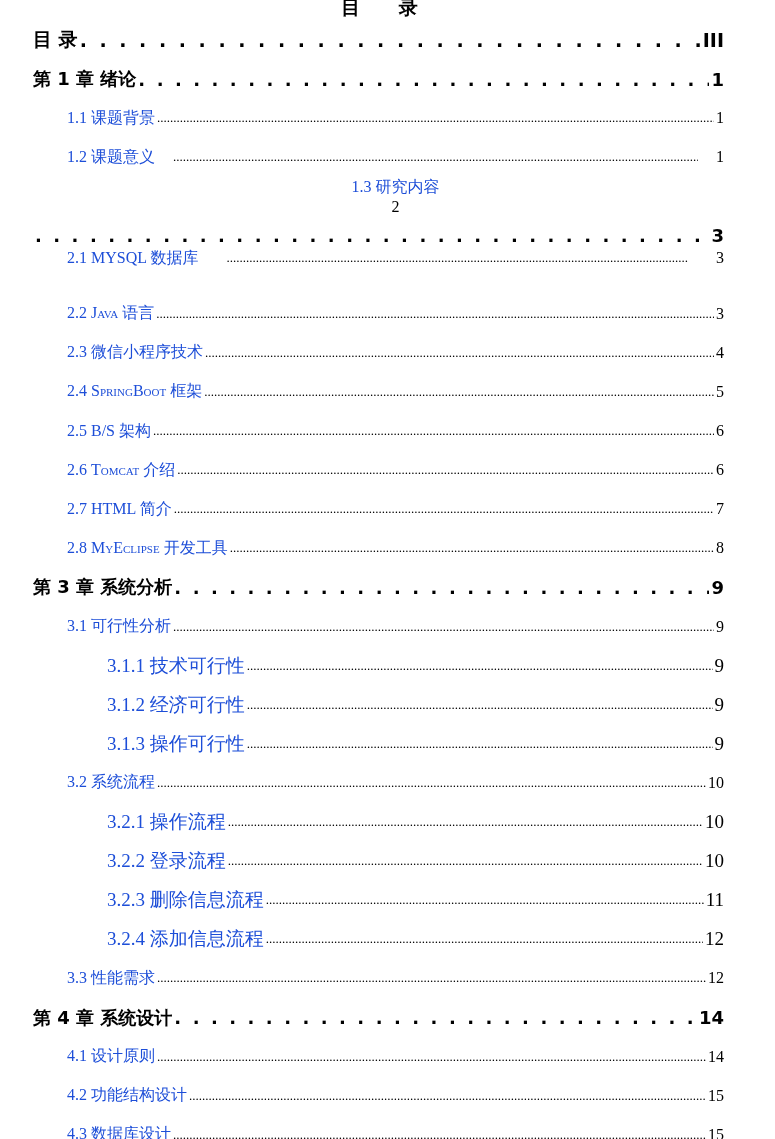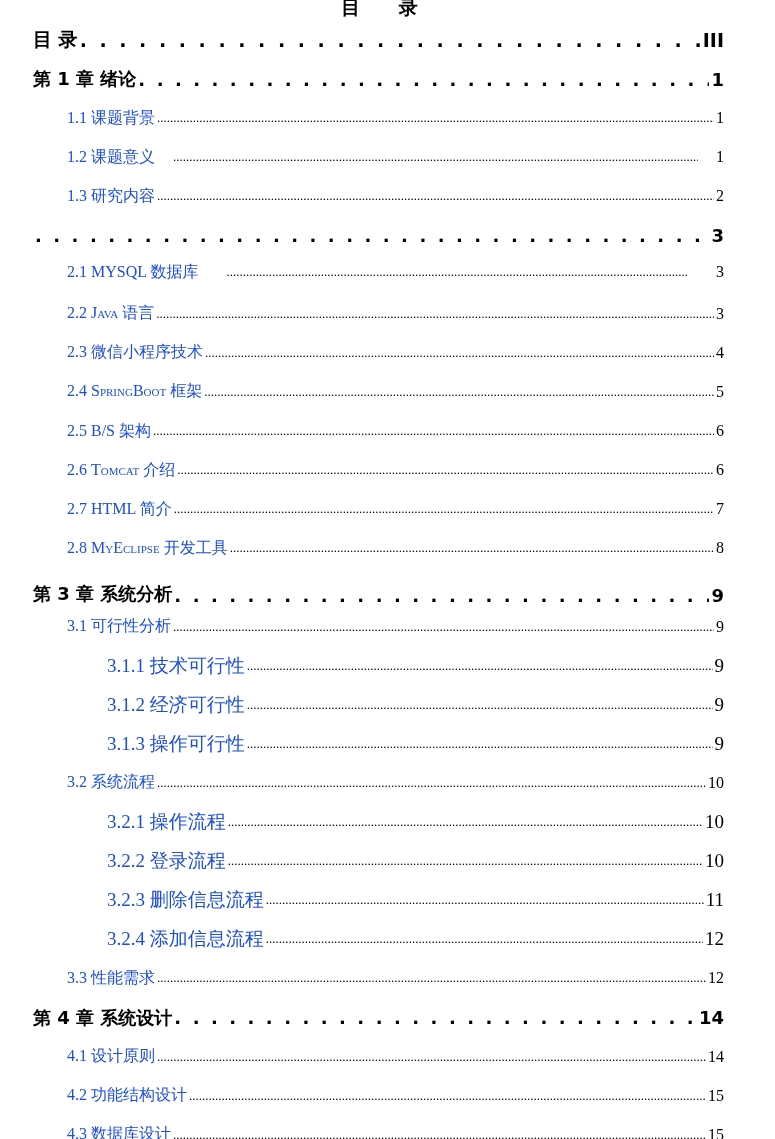--- a/index.html
+++ b/index.html
@@ -51,30 +51,30 @@
     <div class="entry lvl2" style="top: 78.2px;">
       <span class="label">1.1 课题背景</span>
       <span class="dots"></span>
       <span class="page">1</span>
     </div>
     <div class="entry lvl2" style="top: 117.3px; gap: 16px;">
       <span class="label">1.2 课题意义</span>
       <span class="dots"></span>
       <span class="page">1</span>
     </div>
-    <div class="entry lvl2" style="top: 156.4px;">
+    <div class="entry lvl2" style="top: 156.4px; flex-direction: column;">
       <span class="label">1.3 研究内容</span>
       <span class="dots"></span>
       <span class="page">2</span>
     </div>
     <div class="entry lvl1" style="top: 195.5px;">
       <span class="dots"></span>
       <span class="page">3</span>
     </div>
-    <div class="entry lvl2" style="top: 232px; gap: 26px;">
+    <div class="entry lvl2" style="top: 218px; gap: 26px;">
       <span class="label">2.1 MYSQL 数据库</span>
       <span class="dots"></span>
       <span class="page">3</span>
     </div>
     <div class="entry lvl2" style="top: 273.7px;">
       <span class="label"><span>2.2 </span><span class="sc">Java</span><span> 语言</span></span>
       <span class="dots"></span>
       <span class="page">3</span>
     </div>
     <div class="entry lvl2" style="top: 312.8px;">
@@ -100,21 +100,21 @@
     <div class="entry lvl2" style="top: 469.2px;">
       <span class="label">2.7 HTML 简介</span>
       <span class="dots"></span>
       <span class="page">7</span>
     </div>
     <div class="entry lvl2" style="top: 508.3px;">
       <span class="label"><span>2.8 </span><span class="sc">MyEclipse</span><span> 开发工具</span></span>
       <span class="dots"></span>
       <span class="page">8</span>
     </div>
-    <div class="entry lvl1" style="top: 547.4px; align-items: flex-end;">
+    <div class="entry lvl1" style="top: 547.4px;">
       <span class="label">第 3 章  系统分析</span>
       <span class="dots"></span>
       <span class="page">9</span>
     </div>
     <div class="entry lvl2" style="top: 586.5px;">
       <span class="label">3.1  可行性分析</span>
       <span class="dots"></span>
       <span class="page">9</span>
     </div>
     <div class="entry lvl3" style="top: 625.6px;">

